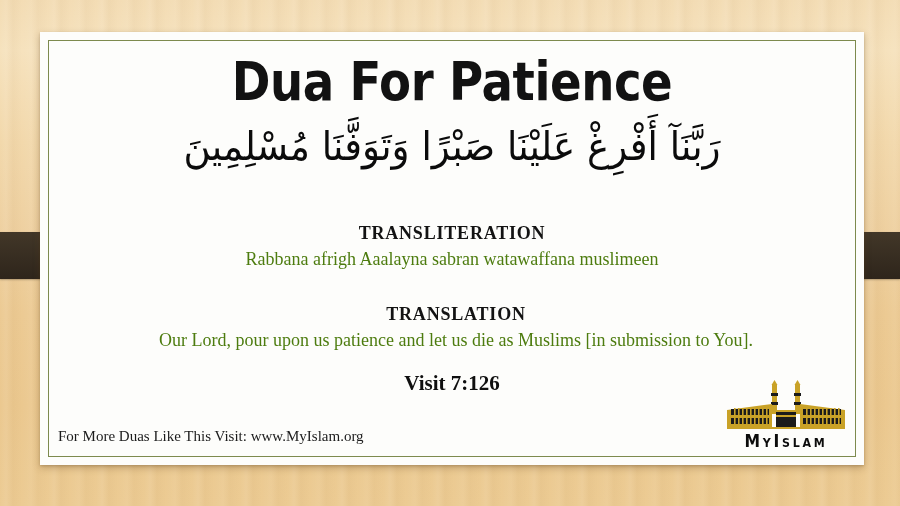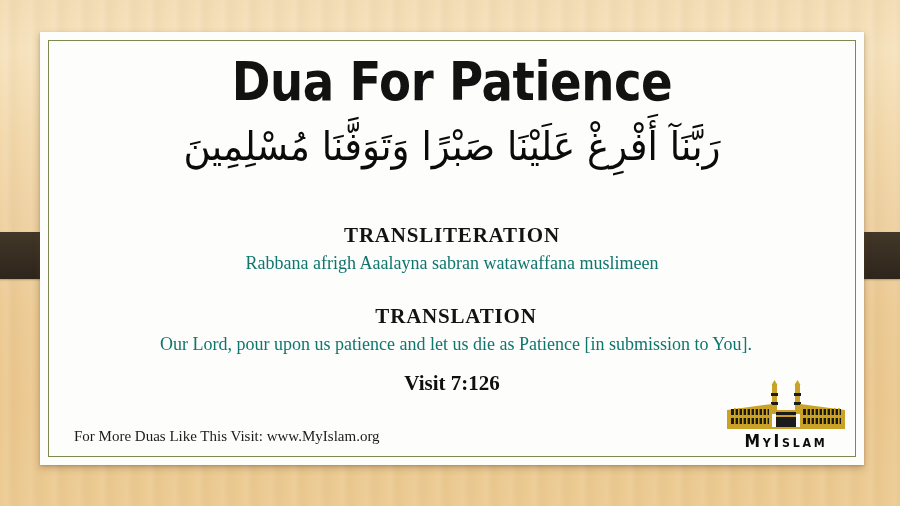--- a/index.html
+++ b/index.html
@@ -109,29 +109,29 @@
     color: #0b0b0b;
     white-space: nowrap;
     transform: scaleX(0.93);
   }
 
   
   .block-heading {
     text-align: center;
     font-family: "Liberation Serif", serif;
     font-weight: bold;
-    font-size: 21px;
+    font-size: 18px;
     letter-spacing: 0.8px;
     color: #131313;
   }
   .block-body {
     text-align: center;
     font-family: "Liberation Serif", serif;
     font-size: 18px;
-    color: #0f766e;
+    color: #4d7c0f;
     margin-top: 5px;
   }
 
   .translit-section {
     position: absolute;
     top: 182px;
     left: 0;
     right: 0;
   }
   .translation-section {
@@ -148,21 +148,21 @@
     text-align: center;
     font-family: "Liberation Serif", serif;
     font-weight: bold;
     font-size: 21px;
     color: #0f0f0f;
   }
 
   
   .footer {
     position: absolute;
-    left: 25px;
+    left: 9px;
     bottom: 11px;
     font-family: "Liberation Serif", serif;
     font-size: 15px;
     color: #1c1c1c;
   }
 
   
   .logo {
     position: absolute;
     right: 8px;
@@ -203,21 +203,21 @@
 
       <div class="arabic">رَبَّنَآ أَفْرِغْ عَلَيْنَا صَبْرًا وَتَوَفَّنَا مُسْلِمِينَ</div>
 
       <div class="translit-section">
         <div class="block-heading">TRANSLITERATION</div>
         <div class="block-body">Rabbana afrigh Aaalayna sabran watawaffana muslimeen</div>
       </div>
 
       <div class="translation-section">
         <div class="block-heading">TRANSLATION</div>
-        <div class="block-body">Our Lord, pour upon us patience and let us die as Patience [in submission to You].</div>
+        <div class="block-body">Our Lord, pour upon us patience and let us die as Muslims [in submission to You].</div>
       </div>
 
       <div class="reference">Visit 7:126</div>
 
       <div class="footer">For More Duas Like This Visit:  www.MyIslam.org</div>
 
       <div class="logo">
         <svg width="122" height="58" viewBox="0 0 122 58">
 
           <g fill="#c9a227">

